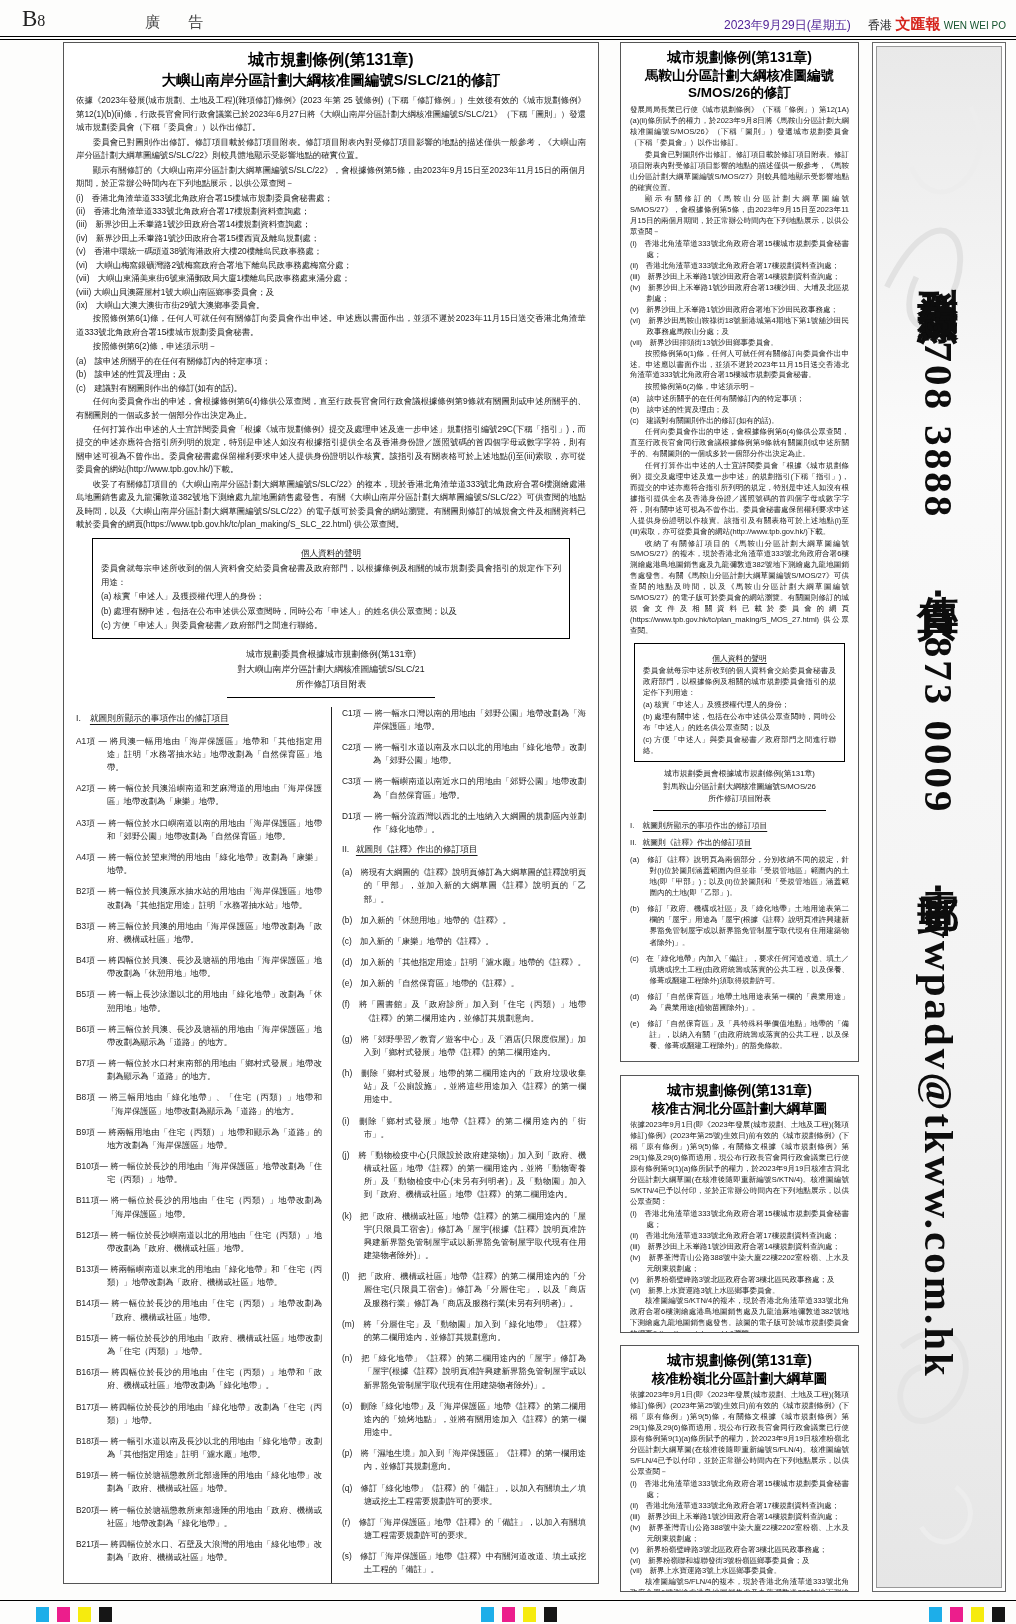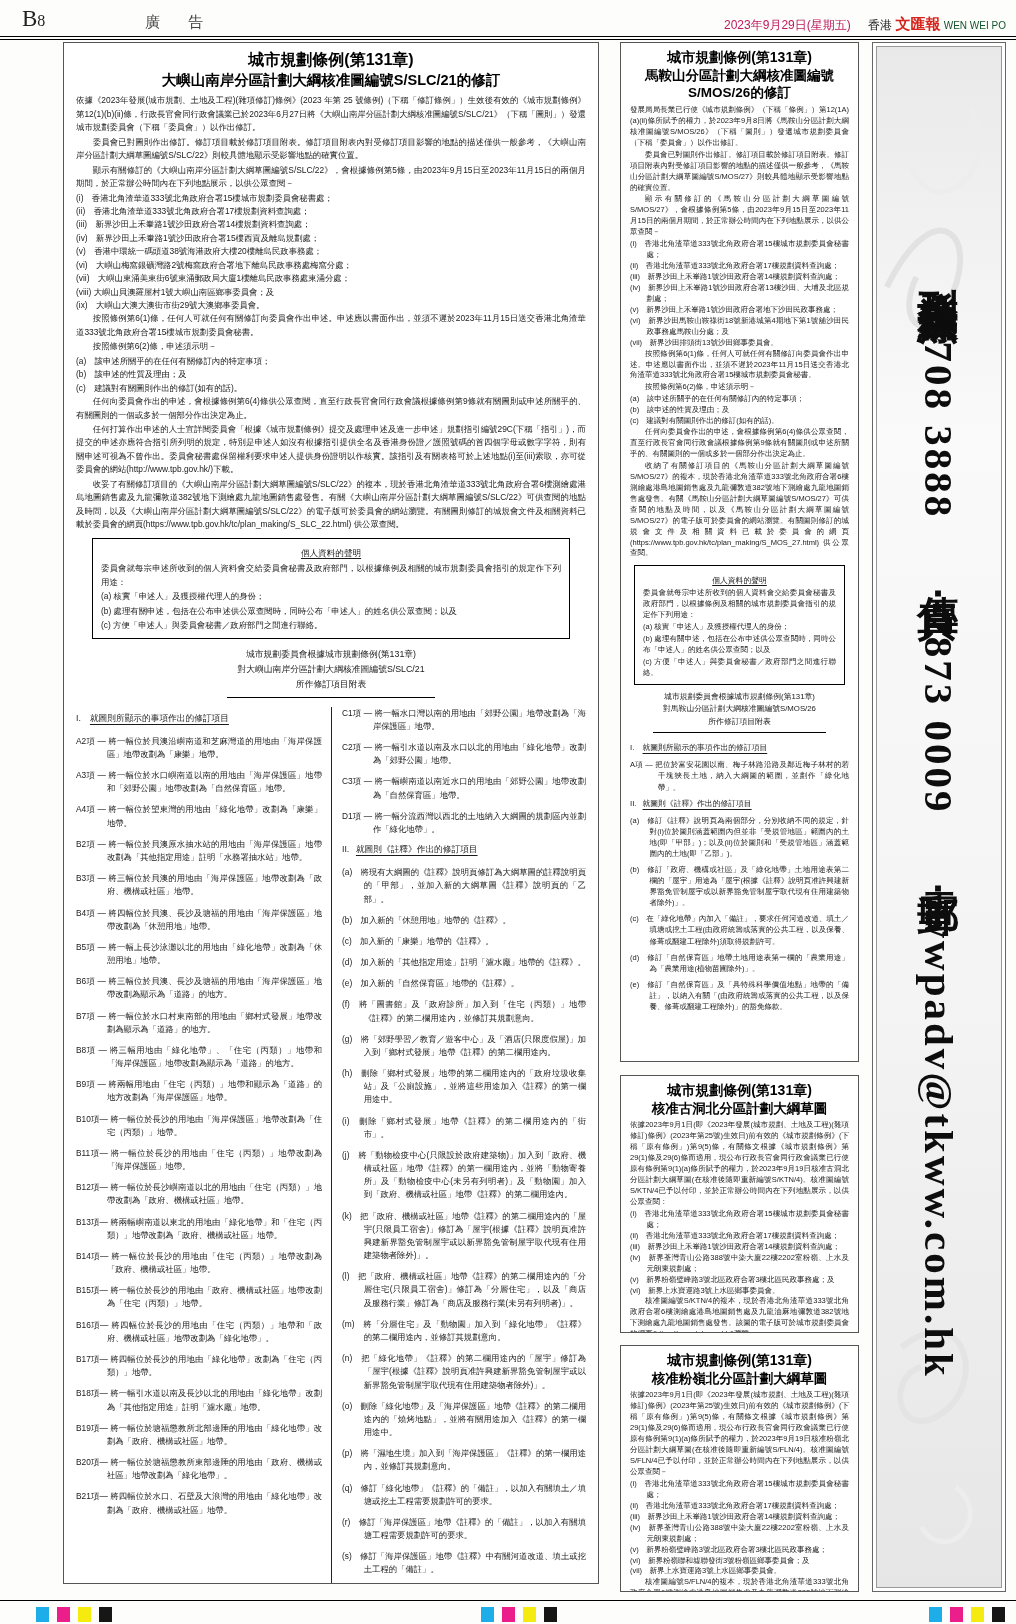--- a/index.html
+++ b/index.html
@@ -5,21 +5,21 @@
   html,body{margin:0;padding:0;}
   body{width:1016px;height:1624px;background:#fdfdfc;font-family:"Liberation Sans",sans-serif;color:#1a1a1a;}
   .page{position:relative;width:1016px;height:1624px;overflow:hidden;background:#fdfdfc;}
 
   
   .hdr{position:absolute;top:6px;left:10px;right:10px;height:28px;}
   .page-code{position:absolute;left:12px;top:0;font-size:23px;color:#222;font-family:"Liberation Serif",serif;}
   .page-code .dig{font-size:16px;}
   .section-label{position:absolute;left:135px;top:7px;font-size:15px;letter-spacing:12px;color:#444;}
   .hdr-right{position:absolute;right:0;top:9px;font-size:12px;white-space:nowrap;}
-  .hdr-right .dt{margin-right:14px;color:#be185d;}
+  .hdr-right .dt{margin-right:14px;color:#4c1d95;}
   .logo-red{color:#d6251d;font-weight:bold;font-size:15px;font-family:"Liberation Serif",serif;}
   .logo-en{font-size:10px;color:#14532d;}
   .hdr-rule{position:absolute;top:36px;left:0;width:1016px;height:2px;border-top:1px solid #000;border-bottom:1px solid #000;}
 
   
   .box{position:absolute;border:1px solid #555;background:#fff;box-sizing:border-box;overflow:hidden;}
   #box1{left:63px;top:42px;width:536px;height:1542px;padding:6px 12px 4px;}
   #box2{left:620px;top:42px;width:239px;height:1020px;padding:5px 9px;}
   #box3{left:620px;top:1075px;width:239px;height:258px;padding:5px 9px;}
   #box4{left:620px;top:1345px;width:239px;height:247px;padding:5px 9px;}
@@ -129,20 +129,21 @@
       <div>城市規劃委員會根據城市規劃條例(第131章)</div>
       <div>對大嶼山南岸分區計劃大綱核准圖編號S/SLC/21</div>
       <div>所作修訂項目附表</div>
     </div>
     <div class="apx-cols">
       <div class="apx-col lft">
         <div class="sec-head">
           <span class="num">I.</span><span class="t">就圖則所顯示的事項作出的修訂項目</span>
         </div>
         <div class="apx-items">
+            <div>A1項 — 將貝澳一幅用地由「海岸保護區」地帶和「其他指定用途」註明「水務署抽水站」地帶改劃為「自然保育區」地帶。</div>
             <div>A2項 — 將一幅位於貝澳沿嶼南道和芝麻灣道的用地由「海岸保護區」地帶改劃為「康樂」地帶。</div>
             <div>A3項 — 將一幅位於水口嶼南道以南的用地由「海岸保護區」地帶和「郊野公園」地帶改劃為「自然保育區」地帶。</div>
             <div>A4項 — 將一幅位於望東灣的用地由「綠化地帶」改劃為「康樂」地帶。</div>
             <div>B2項 — 將一幅位於貝澳原水抽水站的用地由「海岸保護區」地帶改劃為「其他指定用途」註明「水務署抽水站」地帶。</div>
             <div>B3項 — 將三幅位於貝澳的用地由「海岸保護區」地帶改劃為「政府、機構或社區」地帶。</div>
             <div>B4項 — 將四幅位於貝澳、長沙及塘福的用地由「海岸保護區」地帶改劃為「休憩用地」地帶。</div>
             <div>B5項 — 將一幅上長沙泳灘以北的用地由「綠化地帶」改劃為「休憩用地」地帶。</div>
             <div>B6項 — 將三幅位於貝澳、長沙及塘福的用地由「海岸保護區」地帶改劃為顯示為「道路」的地方。</div>
             <div>B7項 — 將一幅位於水口村東南部的用地由「鄉村式發展」地帶改劃為顯示為「道路」的地方。</div>
             <div>B8項 — 將三幅用地由「綠化地帶」、「住宅（丙類）」地帶和「海岸保護區」地帶改劃為顯示為「道路」的地方。</div>
@@ -214,41 +215,39 @@
         <div>(vii)　新界沙田排頭街13號沙田鄉事委員會。</div>
       </div>
     <p class="bp indent">按照條例第6(1)條，任何人可就任何有關修訂向委員會作出申述。申述應以書面作出，並須不遲於2023年11月15日送交香港北角渣華道333號北角政府合署15樓城市規劃委員會秘書。</p>
     <p class="bp indent">按照條例第6(2)條，申述須示明－</p>
     <div class="hang">
         <div>(a)　該申述所關乎的在任何有關修訂內的特定事項；</div>
         <div>(b)　該申述的性質及理由；及</div>
         <div>(c)　建議對有關圖則作出的修訂(如有的話)。</div>
       </div>
     <p class="bp indent">任何向委員會作出的申述，會根據條例第6(4)條供公眾查閱，直至行政長官會同行政會議根據條例第9條就有關圖則或申述所關乎的、有關圖則的一個或多於一個部分作出決定為止。</p>
+    <p class="bp indent">任何打算作出申述的人士宜詳閱委員會「根據《城市規劃條例》提交及處理申述及進一步申述」的規劃指引(下稱「指引」)，而提交的申述亦應符合指引所列明的規定，特別是申述人如沒有根據指引提供全名及香港身份證／護照號碼的首四個字母或數字字符，則有關申述可視為不曾作出。委員會秘書處保留權利要求申述人提供身份證明以作核實。該指引及有關表格可於上述地點(i)至(iii)索取，亦可從委員會的網站(http://www.tpb.gov.hk/)下載。</p>
     <p class="bp indent">收納了有關修訂項目的《馬鞍山分區計劃大綱草圖編號S/MOS/27》的複本，現於香港北角渣華道333號北角政府合署6樓測繪處港島地圖銷售處及九龍彌敦道382號地下測繪處九龍地圖銷售處發售。有關《馬鞍山分區計劃大綱草圖編號S/MOS/27》可供查閱的地點及時間，以及《馬鞍山分區計劃大綱草圖編號S/MOS/27》的電子版可於委員會的網站瀏覽。有關圖則修訂的城規會文件及相關資料已載於委員會的網頁(https://www.tpb.gov.hk/tc/plan_making/S_MOS_27.html) 供公眾查閱。</p>
     <div class="privacy">
       <div class="privacy-title">個人資料的聲明</div>
       <p class="bp">委員會就每宗申述所收到的個人資料會交給委員會秘書及政府部門，以根據條例及相關的城市規劃委員會指引的規定作下列用途：</p>
       <div>
           <div class="bp">(a) 核實「申述人」及獲授權代理人的身份；</div>
           <div class="bp">(b) 處理有關申述，包括在公布申述供公眾查閱時，同時公布「申述人」的姓名供公眾查閱；以及</div>
           <div class="bp">(c) 方便「申述人」與委員會秘書／政府部門之間進行聯絡。</div>
         </div>
     </div>
     <div class="apx-headwrap">
       <div>城市規劃委員會根據城市規劃條例(第131章)</div>
       <div>對馬鞍山分區計劃大綱核准圖編號S/MOS/26</div>
       <div>所作修訂項目附表</div>
     </div>
     <div class="sec-head">
       <span class="num">I.</span><span class="t">就圖則所顯示的事項作出的修訂項目</span>
     </div>
-    <div class="apx-items">
-        <div>A項 — 把位於富安花園以南、梅子林路沿路及鄰近梅子林村的若干塊狹長土地，納入大綱圖的範圍，並劃作「綠化地帶」。</div>
-      </div>
     <div class="sec-head">
       <span class="num">II.</span><span class="t">就圖則《註釋》作出的修訂項目</span>
     </div>
     <div class="apx-notes">
         <div>(a)　修訂《註釋》說明頁為兩個部分，分別收納不同的規定，針對(i)位於圖則涵蓋範圍內但並非「受規管地區」範圍內的土地(即「甲部」)；以及(ii)位於圖則和「受規管地區」涵蓋範圍內的土地(即「乙部」)。</div>
         <div>(b)　修訂「政府、機構或社區」及「綠化地帶」土地用途表第二欄的「屋宇」用途為「屋宇(根據《註釋》說明頁准許興建新界豁免管制屋宇或以新界豁免管制屋宇取代現有住用建築物者除外)」。</div>
         <div>(c)　在「綠化地帶」內加入「備註」，要求任何河道改道、填土／填塘或挖土工程(由政府統籌或落實的公共工程，以及保養、修葺或翻建工程除外)須取得規劃許可。</div>
         <div>(d)　修訂「自然保育區」地帶土地用途表第一欄的「農業用途」為「農業用途(植物苗圃除外)」。</div>
         <div>(e)　修訂「自然保育區」及「具特殊科學價值地點」地帶的「備註」，以納入有關「(由政府統籌或落實的公共工程，以及保養、修葺或翻建工程除外)」的豁免條款。</div>
       </div>

